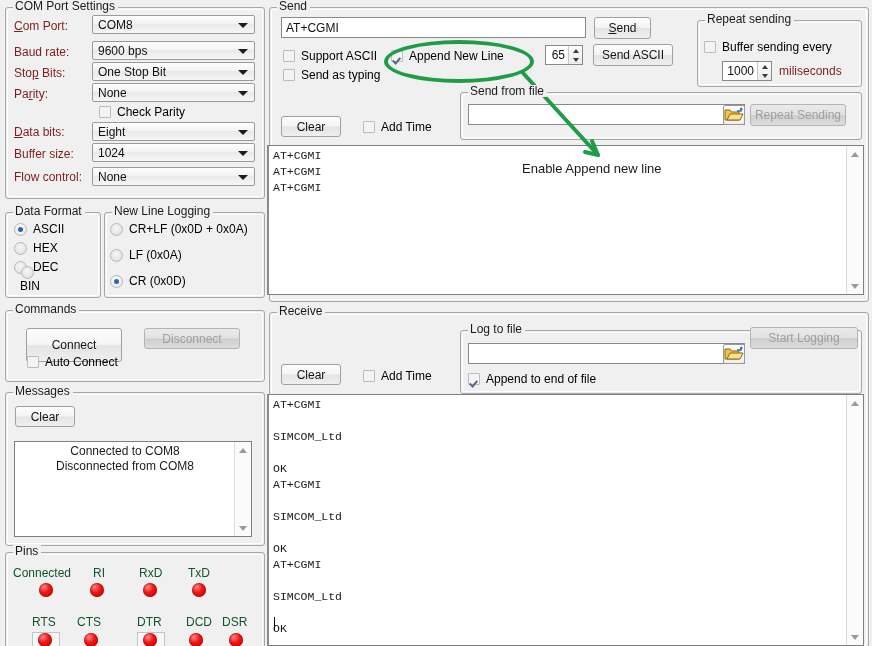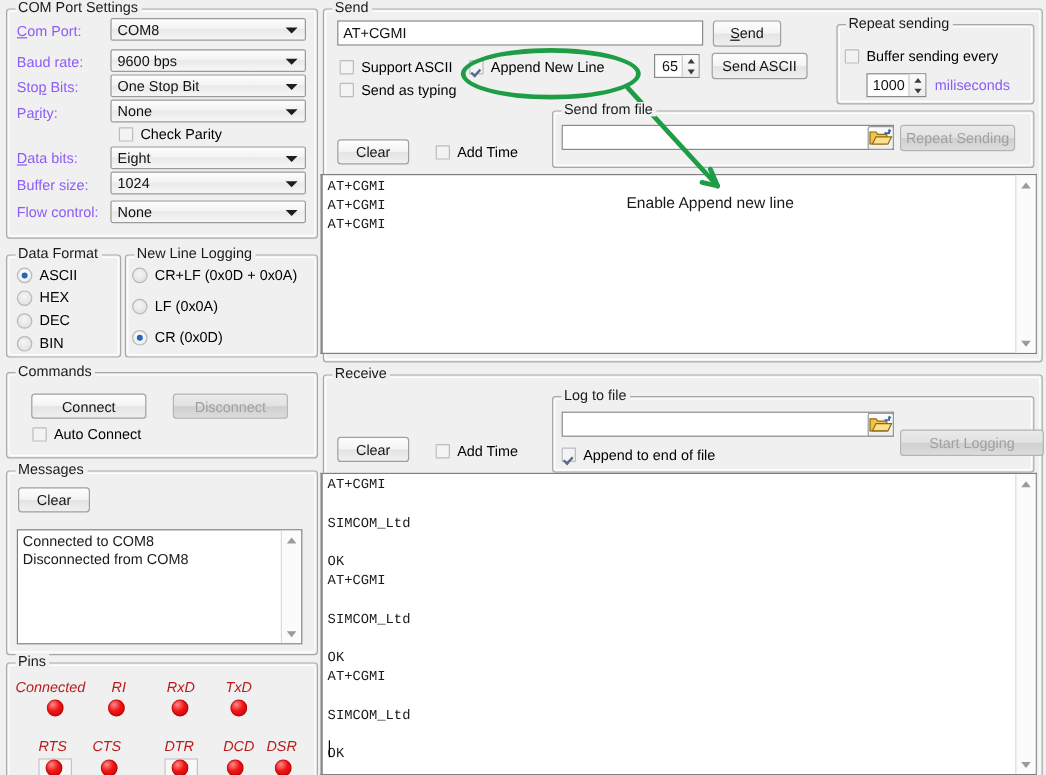--- a/index.html
+++ b/index.html
@@ -15,21 +15,21 @@
   
   .group{position:absolute;border:1px solid #a8a8a8;border-radius:3px;background:transparent;}
   .group::before{content:"";position:absolute;left:1px;top:1px;right:1px;bottom:1px;
      border:1px solid #ffffff;border-radius:2px;pointer-events:none;}
   .group > .gtitle{
      position:absolute;top:-8px;left:7px;background:#f0f0f0;
      padding:0 3px 0 2px;font-size:12px;color:#1a1a1a;line-height:12px;z-index:3;
   }
 
   
-  .lab{position:absolute;font-size:12px;color:#8b5cf6;white-space:nowrap;}
+  .lab{position:absolute;font-size:12px;color:#7f1d1d;white-space:nowrap;}
   .lab u{text-decoration:underline;}
 
   
   .combo{position:absolute;height:19px;border:1px solid #9a9a9a;border-radius:2px;
      background:linear-gradient(#fdfdfd 0%,#f3f3f3 45%,#e9e9e9 50%,#f6f6f6 100%);
      box-sizing:border-box;}
   .combo .ctext{position:absolute;left:5px;top:2px;font-size:12px;color:#111;white-space:nowrap;}
   .combo .arrow{position:absolute;right:6px;top:7px;width:0;height:0;
      border-left:5px solid transparent;border-right:5px solid transparent;border-top:5px solid #1d1d1d;}
 
@@ -86,21 +86,21 @@
   .vsb{position:absolute;top:0;right:0;width:16px;height:100%;background:#fbfbfb;border-left:1px solid #dcdcdc;}
   .vsb .sarrow{position:absolute;left:0;width:16px;height:16px;display:flex;align-items:center;justify-content:center;}
   .vsb .sarrow.t{top:0;} .vsb .sarrow.b{bottom:0;}
   .vsb .tup{width:0;height:0;border-left:4px solid transparent;border-right:4px solid transparent;border-bottom:5px solid #9a9a9a;}
   .vsb .tdn{width:0;height:0;border-left:4px solid transparent;border-right:4px solid transparent;border-top:5px solid #9a9a9a;}
 
   
   .led{position:absolute;width:14px;height:14px;border-radius:50%;
      background:radial-gradient(circle at 36% 30%,#ff8a8a 0%,#f01414 42%,#c00000 100%);
      box-shadow:0 0 0 1px rgba(120,0,0,.35) inset;}
-  .pinlab{position:absolute;font-size:12px;color:#b91c1c;white-space:nowrap;font-style:italic;}
+  .pinlab{position:absolute;font-size:12px;color:#14532d;white-space:nowrap;}
   .pinslot{position:absolute;border:1px solid #c4c4c4;background:#f7f7f7;}
 
   
   .foldericon{position:absolute;width:22px;height:20px;border:1px solid #9a9a9a;border-radius:2px;
      background:linear-gradient(#fcfcfc,#efefef);box-sizing:border-box;}
 
   
   .annot-ellipse{position:absolute;border:4px solid #1e9c46;border-radius:50%;}
   .annot-text{position:absolute;font-size:13px;color:#1a1a1a;white-space:nowrap;}
   svg.annot-line{position:absolute;left:0;top:0;width:872px;height:646px;pointer-events:none;}
@@ -167,21 +167,21 @@
   <span class="rdl">ASCII</span>
 </div>
 <div class="rdwrap" style="left:14px;top:241px;">
   <span class="rdbox dis"></span>
   <span class="rdl">HEX</span>
 </div>
 <div class="rdwrap" style="left:14px;top:260px;">
   <span class="rdbox dis"></span>
   <span class="rdl">DEC</span>
 </div>
-<div class="rdwrap" style="left:14px;top:279px;">
+<div class="rdwrap" style="left:14px;top:266px;flex-direction:column;">
   <span class="rdbox dis"></span>
   <span class="rdl">BIN</span>
 </div>
 
 <div class="group" style="left:104px;top:212px;width:159px;height:84px;">
   <span class="gtitle">New Line Logging</span>
 </div>
 <div class="rdwrap" style="left:110px;top:222px;">
   <span class="rdbox dis"></span>
   <span class="rdl">CR+LF (0x0D + 0x0A)</span>
@@ -191,33 +191,33 @@
   <span class="rdl">LF (0x0A)</span>
 </div>
 <div class="rdwrap" style="left:110px;top:274px;">
   <span class="rdbox sel"></span>
   <span class="rdl">CR (0x0D)</span>
 </div>
 
 <div class="group" style="left:5px;top:310px;width:258px;height:70px;">
   <span class="gtitle">Commands</span>
 </div>
-<div class="btn" style="left:26px;top:328px;width:96px;height:21px;">Connect</div>
+<div class="btn" style="left:26px;top:328px;width:96px;height:34px;">Connect</div>
 <div class="btn disabled" style="left:144px;top:328px;width:96px;height:21px;">Disconnect</div>
 <div class="cbwrap" style="left:27px;top:355px;">
   <span class="cbbox"></span>
   <span class="cbl">Auto Connect</span>
 </div>
 
 <div class="group" style="left:5px;top:392px;width:258px;height:152px;">
   <span class="gtitle">Messages</span>
 </div>
 <div class="btn" style="left:15px;top:406px;width:60px;height:21px;">Clear</div>
 <div class="pane" style="left:14px;top:441px;width:238px;height:96px;">
-  <div class="pcontent" style="font-family:'Liberation Sans',sans-serif;font-size:12px;line-height:15px;">Connected to COM8
+  <div class="pcontent" style="font-family:'Liberation Sans',sans-serif;font-size:12px;line-height:15px;text-align:center;">Connected to COM8
 Disconnected from COM8</div>
   <div class="vsb">
     <div class="sarrow t">
         <span class="tup"></span>
       </div>
     <div class="sarrow b">
         <span class="tdn"></span>
       </div>
   </div>
 </div>
@@ -357,21 +357,21 @@
   <span class="tval"></span>
 </div>
 <div class="foldericon" style="left:723px;top:344px;">
   <svg width="20" height="18" viewBox="0 0 20 18" style="display:block;">
     <path d="M1 14V4h5l1.5 2H15v8z" fill="#f5c14a" stroke="#8a6a12" stroke-width="1"></path>
     <path d="M3 14l3-6h13l-3 6z" fill="#fde08c" stroke="#8a6a12" stroke-width="1"></path>
     <path d="M13 5 l4 0 l0 -3" fill="none" stroke="#2a64b4" stroke-width="1.4"></path>
     <path d="M17.2 1.2 l1.8 2.2 l-3 .6z" fill="#2a64b4"></path>
   </svg>
 </div>
-<div class="btn disabled" style="left:750px;top:358px;width:120px;height:22px;">Start Logging</div>
+<div class="btn disabled" style="left:750px;top:327px;width:108px;height:22px;">Start Logging</div>
 <div class="cbwrap" style="left:468px;top:372px;">
   <span class="cbbox checked"></span>
   <span class="cbl">Append to end of file</span>
 </div>
 
 <div class="pane withleftbar" style="left:267px;top:394px;width:597px;height:252px;">
   <div class="pcontent">AT+CGMI
 
 SIMCOM_Ltd
 

